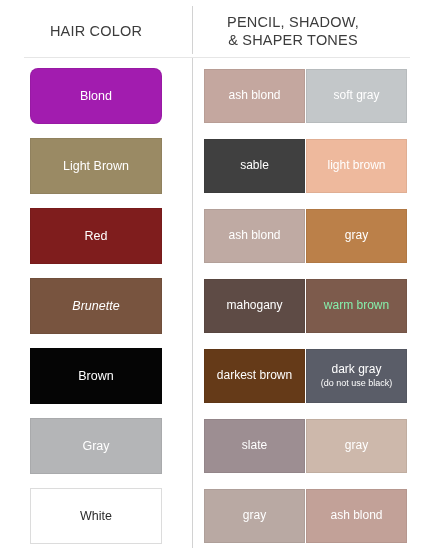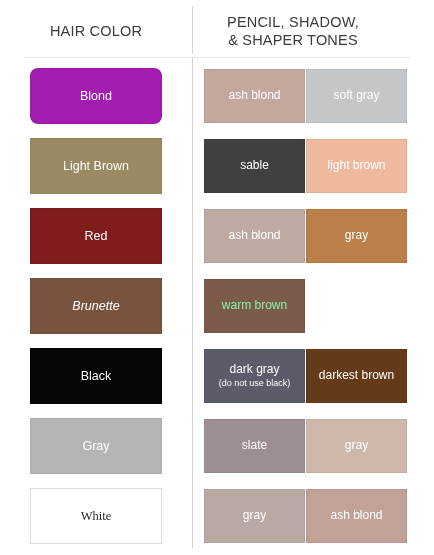--- a/index.html
+++ b/index.html
@@ -118,21 +118,20 @@
     line-height: 1.15;
     padding: 0 4px;
   }
   .swatch .sub {
     font-size: 9px;
     line-height: 1.2;
     margin-top: 1px;
   }
   .swatch.outlined {
     border: 1px solid #dcdcdc;
-    font-family: Liberation Serif, serif;
   }
 </style>
 </head>
 <body>
 
 <div id="chart">
 
   <div class="header">
     <div class="header-col left">
       <div class="header-title">HAIR COLOR</div>
@@ -192,39 +191,42 @@
           </div>
         </div>
       </div>
       <div class="row">
         <div class="cell-left">
           <div class="swatch swatch-main" style="background: rgb(120, 84, 63); color: rgb(255, 255, 255); font-style: italic;">
             <div class="label">Brunette</div>
           </div>
         </div>
         <div class="cell-right">
+          <div class="swatch swatch-tone" style="background: rgb(94, 75, 69); color: rgb(255, 255, 255);">
+            <div class="label">mahogany</div>
+          </div>
           <div class="swatch swatch-tone" style="background: rgb(125, 91, 76); color: #86efac;">
             <div class="label">warm brown</div>
           </div>
         </div>
       </div>
       <div class="row">
         <div class="cell-left">
           <div class="swatch swatch-main" style="background: rgb(5, 5, 5); color: rgb(255, 255, 255);">
-            <div class="label">Black</div>
-          </div>
-        </div>
-        <div class="cell-right">
+            <div class="label">Brown</div>
+          </div>
+        </div>
+        <div class="cell-right">
+          <div class="swatch swatch-tone" style="background: rgb(101, 58, 24); color: rgb(255, 255, 255);">
+            <div class="label">darkest brown</div>
+          </div>
           <div class="swatch swatch-tone" style="background: rgb(90, 93, 104); color: rgb(255, 255, 255);">
             <div class="label">dark gray</div>
             <div class="sub">(do not use black)</div>
           </div>
-          <div class="swatch swatch-tone" style="background: rgb(101, 58, 24); color: rgb(255, 255, 255);">
-            <div class="label">darkest brown</div>
-          </div>
         </div>
       </div>
       <div class="row">
         <div class="cell-left">
           <div class="swatch swatch-main" style="background: rgb(180, 181, 183); color: rgb(255, 255, 255);">
             <div class="label">Gray</div>
           </div>
         </div>
         <div class="cell-right">
           <div class="swatch swatch-tone" style="background: rgb(157, 142, 146); color: rgb(255, 255, 255);">

